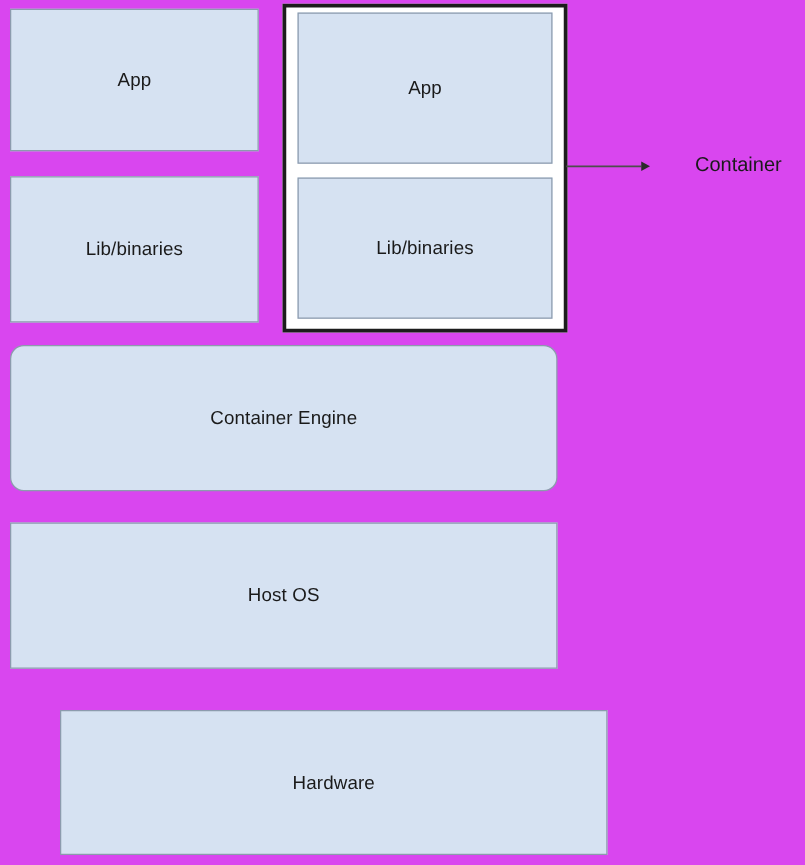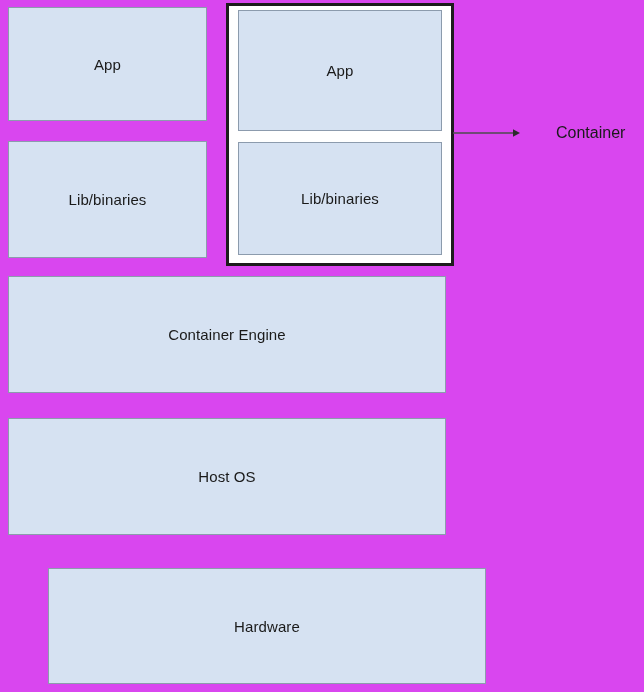--- a/index.html
+++ b/index.html
@@ -33,21 +33,21 @@
     font-size: 15px;
     color: #1a1a1a;
     line-height: 1;
     letter-spacing: 0.1px;
     text-align: center;
     white-space: nowrap;
   }
   
   #node-app-left   { left: 8px;  top: 7px;   width: 199px; height: 114px; }
   #node-lib-left   { left: 8px;  top: 141px; width: 199px; height: 117px; }
-  #node-engine     { left: 8px;  top: 276px; width: 438px; height: 117px; }
+  #node-engine     { left: 8px;  top: 276px; width: 438px; height: 117px; border-radius: 11px; }
   #node-hostos     { left: 8px;  top: 418px; width: 438px; height: 117px; }
   #node-hardware   { left: 8px;  top: 568px; width: 438px; height: 116px; margin-left: 40px; }
 
   
   #container-group {
     position: absolute;
     box-sizing: border-box;
     left: 226px;
     top: 3px;
     width: 228px;

